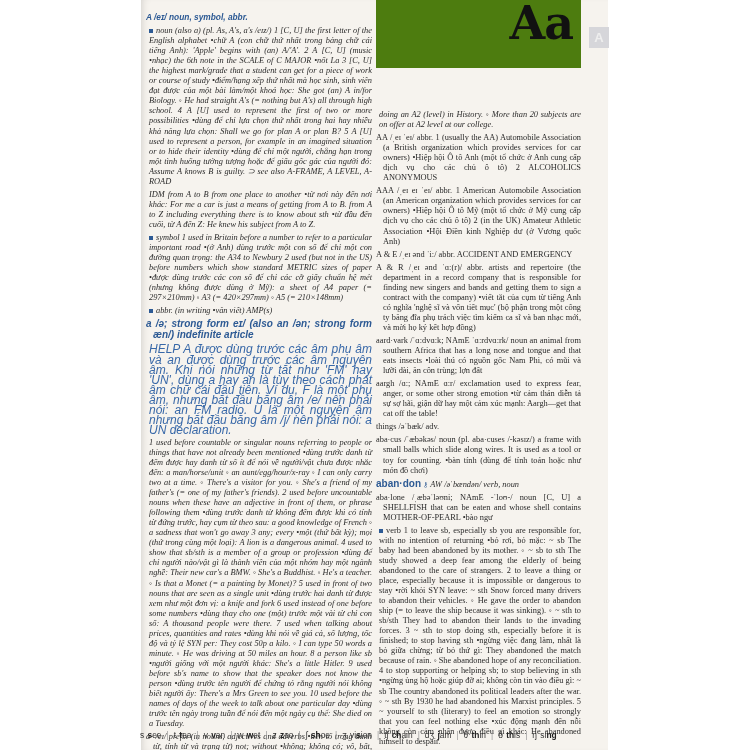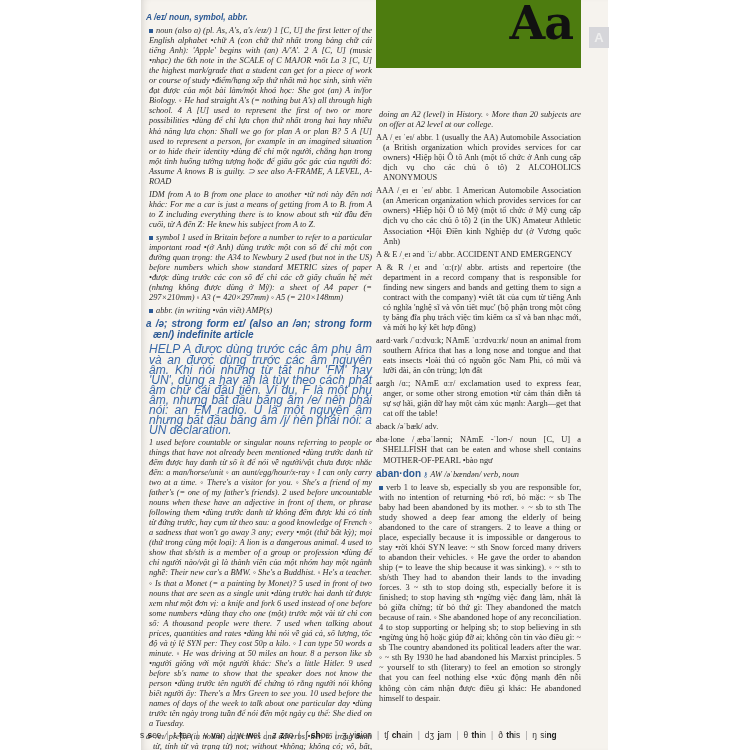--- a/index.html
+++ b/index.html
@@ -74,22 +74,23 @@
 </div>
 
 <div class="col col-right">
   <p class="sense ex">doing an A2 (level) in History. ◦ More than 20 subjects are on offer at A2 level at our college.</p>
   <p class="entry">AA /ˌeɪ ˈeɪ/ abbr. 1 (usually the AA) Automobile Association (a British organization which provides services for car owners) •Hiệp hội Ô tô Anh (một tổ chức ở Anh cung cấp dịch vụ cho các chủ ô tô) 2 ALCOHOLICS ANONYMOUS</p>
   <p class="entry">AAA /ˌeɪ eɪ ˈeɪ/ abbr. 1 American Automobile Association (an American organization which provides services for car owners) •Hiệp hội Ô tô Mỹ (một tổ chức ở Mỹ cung cấp dịch vụ cho các chủ ô tô) 2 (in the UK) Amateur Athletic Association •Hội Điền kinh Nghiệp dư (ở Vương quốc Anh)</p>
   <p class="entry">A &amp; E /ˌeɪ ənd ˈiː/ abbr. ACCIDENT AND EMERGENCY</p>
   <p class="entry">A &amp; R /ˌeɪ ənd ˈɑː(r)/ abbr. artists and repertoire (the department in a record company that is responsible for finding new singers and bands and getting them to sign a contract with the company) •viết tắt của cụm từ tiếng Anh có nghĩa 'nghệ sĩ và vốn tiết mục' (bộ phận trong một công ty băng đĩa phụ trách việc tìm kiếm ca sĩ và ban nhạc mới, và mời họ ký kết hợp đồng)</p>
   <p class="entry">aard·vark /ˈɑːdvɑːk; NAmE ˈɑːrdvɑːrk/ noun an animal from southern Africa that has a long nose and tongue and that eats insects •loài thú có nguồn gốc Nam Phi, có mũi và lưỡi dài, ăn côn trùng; lợn đất</p>
   <p class="entry">aargh /ɑː; NAmE ɑːr/ exclamation used to express fear, anger, or some other strong emotion •từ cảm thán diễn tả sự sợ hãi, giận dữ hay một cảm xúc mạnh: Aargh—get that cat off the table!</p>
-  <p class="entry">aback /əˈbæk/ adv.</p>
+  <p class="entry">things /əˈbæk/ adv.</p>
+  <p class="entry">aba·cus /ˈæbəkəs/ noun (pl. aba·cuses /-kəsɪz/) a frame with small balls which slide along wires. It is used as a tool or toy for counting. •bàn tính (dùng để tính toán hoặc như món đồ chơi)</p>
+  <p class="entry"><span class="hw-big">aban·don</span> <span class="key">⚷</span> <span class="pos">AW /əˈbændən/ verb, noun</span></p>
   <p class="entry">aba·lone /ˌæbəˈləʊni; NAmE -ˈloʊ-/ noun [C, U] a SHELLFISH that can be eaten and whose shell contains MOTHER-OF-PEARL •bào ngư</p>
-  <p class="entry"><span class="hw-big">aban·don</span> <span class="key">⚷</span> <span class="pos">AW /əˈbændən/ verb, noun</span></p>
   <p class="sense"><span class="bullet"></span><span>verb 1 to leave sb, especially sb you are responsible for, with no intention of returning •bỏ rơi, bỏ mặc: ~ sb The baby had been abandoned by its mother. ◦ ~ sb to sth The study showed a deep fear among the elderly of being abandoned to the care of strangers. 2 to leave a thing or place, especially because it is impossible or dangerous to stay •rời khỏi SYN leave: ~ sth Snow forced many drivers to abandon their vehicles. ◦ He gave the order to abandon ship (= to leave the ship because it was sinking). ◦ ~ sth to sb/sth They had to abandon their lands to the invading forces. 3 ~ sth to stop doing sth, especially before it is finished; to stop having sth •ngừng việc đang làm, nhất là bỏ giữa chừng; từ bỏ thứ gì: They abandoned the match because of rain. ◦ She abandoned hope of any reconciliation. 4 to stop supporting or helping sb; to stop believing in sth •ngừng ủng hộ hoặc giúp đỡ ai; không còn tin vào điều gì: ~ sb The country abandoned its political leaders after the war. ◦ ~ sth By 1930 he had abandoned his Marxist principles. 5 ~ yourself to sth (literary) to feel an emotion so strongly that you can feel nothing else •xúc động mạnh đến nỗi không còn cảm nhận được điều gì khác: He abandoned himself to despair.</span></p>
 
 </div>
 
 <div class="footer">
   <span id="footer-items"><span><span>s </span><b>s</b>ee</span><span class="sep">|</span><span><span>t </span><b>t</b>ea</span><span class="sep">|</span><span><span>v </span><b>v</b>an</span><span class="sep">|</span><span><span>w </span><b>w</b>et</span><span class="sep">|</span><span><span>z </span><b>z</b>oo</span><span class="sep">|</span><span><span>ʃ </span><b>sh</b>oe</span><span class="sep">|</span><span><span>ʒ </span>vi<b>s</b>ion</span><span class="sep">|</span><span><span>tʃ </span><b>ch</b>ain</span><span class="sep">|</span><span><span>dʒ </span><b>j</b>am</span><span class="sep">|</span><span><span>θ </span><b>th</b>in</span><span class="sep">|</span><span><span>ð </span><b>th</b>is</span><span class="sep">|</span><span><span>ŋ </span>si<b>ng</b></span></span>
 </div>
 
 </body></html>

